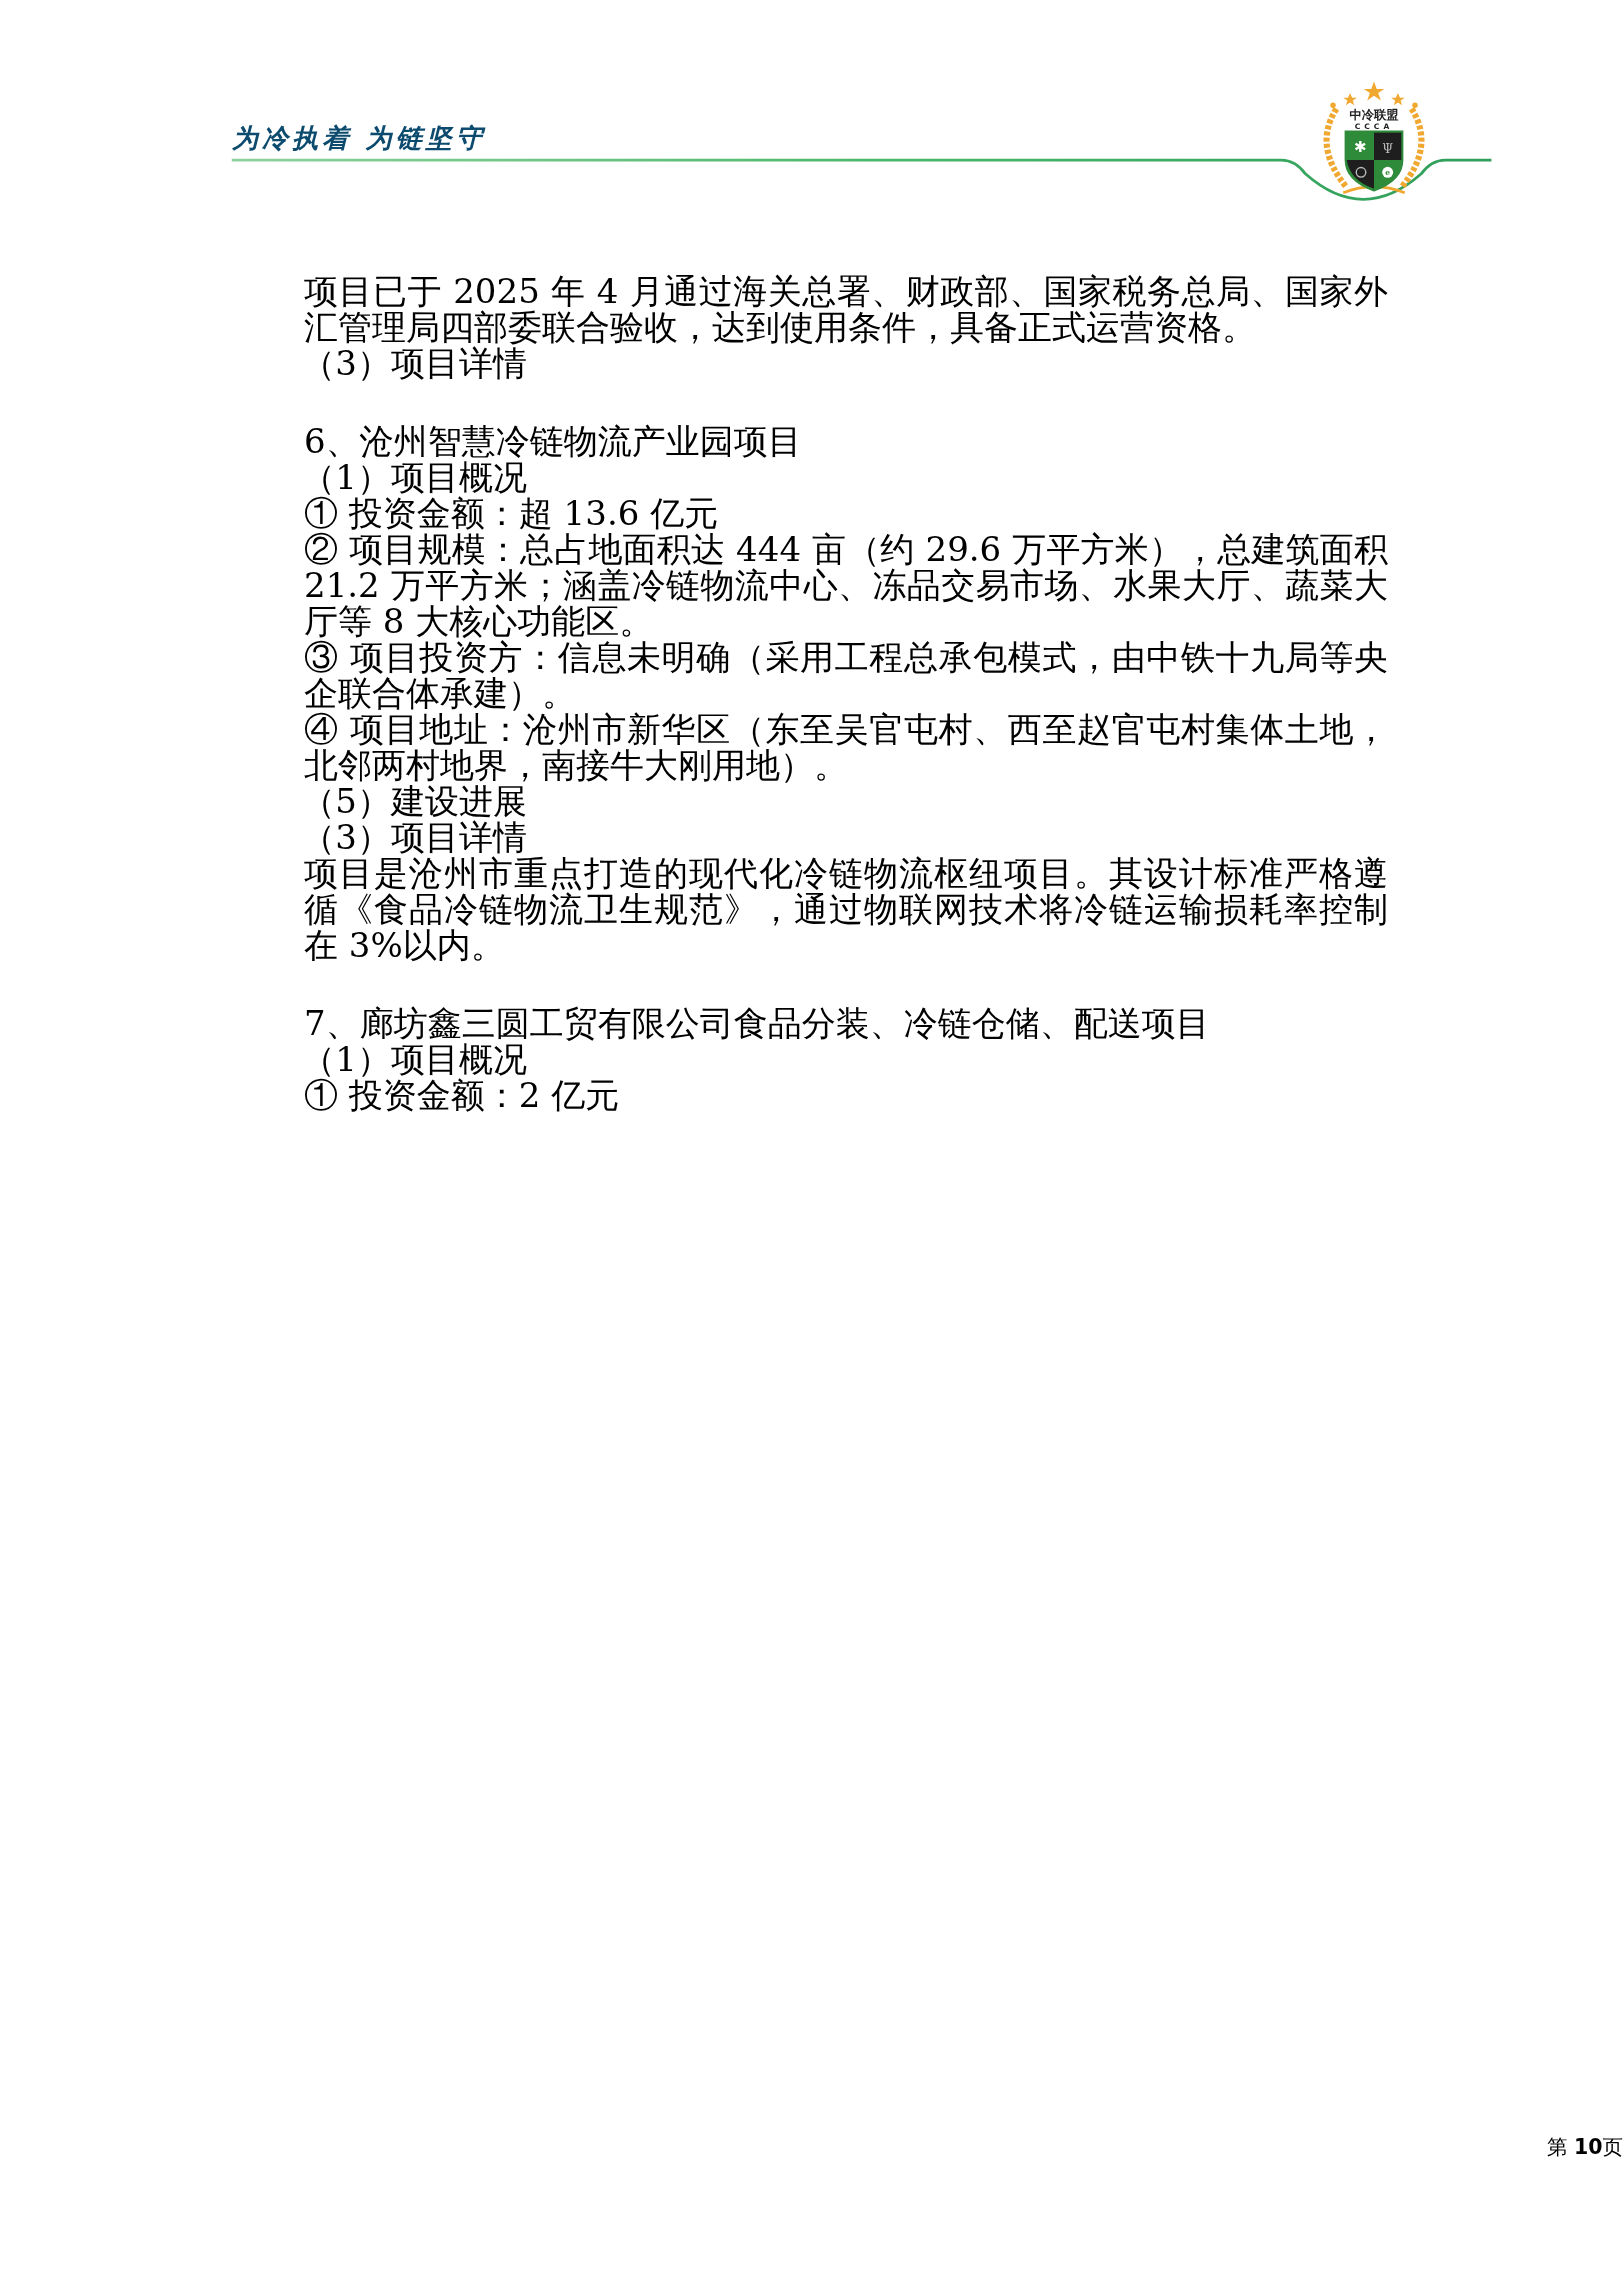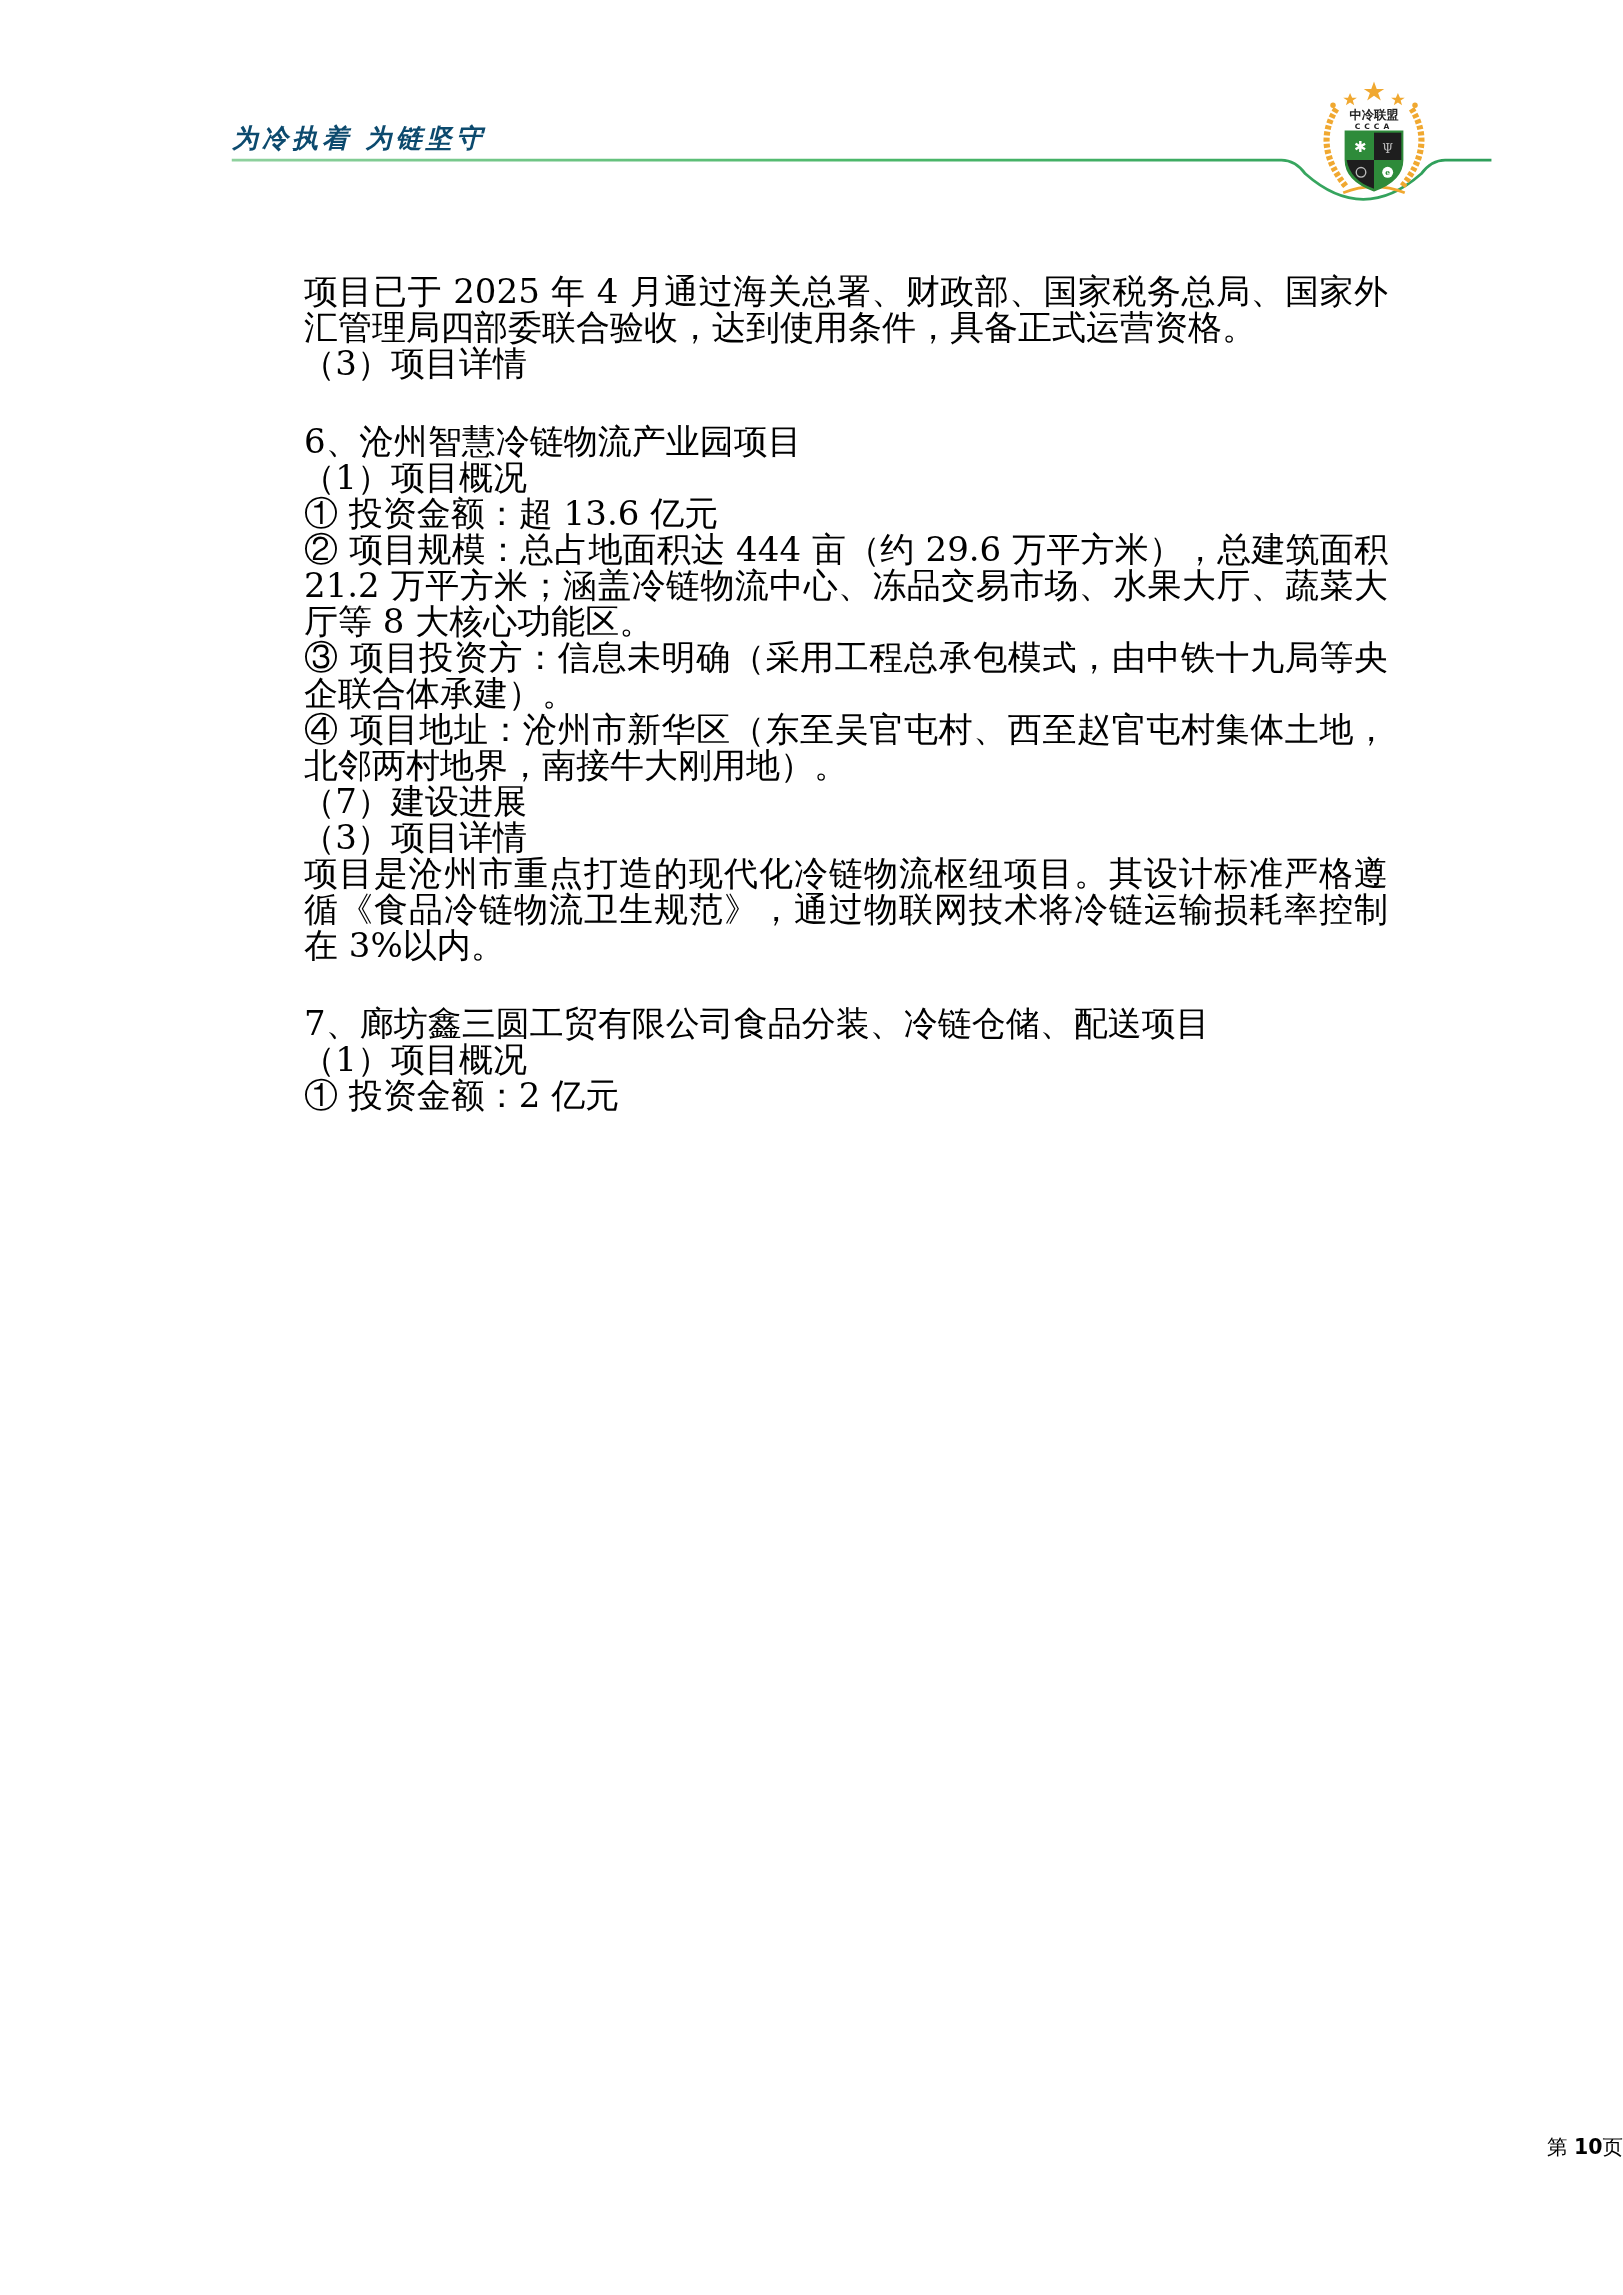--- a/index.html
+++ b/index.html
@@ -78,21 +78,21 @@
 <div class="content">
   <p class="p">项目已于 2025 年 4 月通过海关总署、财政部、国家税务总局、国家外汇管理局四部委联合验收，达到使用条件，具备正式运营资格。</p>
   <p class="p sub">（3）项目详情</p>
 
   <p class="p section-title">6、沧州智慧冷链物流产业园项目</p>
   <p class="p sub">（1）项目概况</p>
   <p class="p">① 投资金额：超 13.6 亿元</p>
   <p class="p">② 项目规模：总占地面积达 444 亩（约 29.6 万平方米），总建筑面积 21.2 万平方米；涵盖冷链物流中心、冻品交易市场、水果大厅、蔬菜大厅等 8 大核心功能区。</p>
   <p class="p">③ 项目投资方：信息未明确（采用工程总承包模式，由中铁十九局等央企联合体承建）。</p>
   <p class="p">④ 项目地址：沧州市新华区（东至吴官屯村、西至赵官屯村集体土地，北邻两村地界，南接牛大刚用地）。</p>
-  <p class="p sub">（7）建设进展</p>
+  <p class="p sub">（5）建设进展</p>
   <p class="p sub">（3）项目详情</p>
   <p class="p">项目是沧州市重点打造的现代化冷链物流枢纽项目。其设计标准严格遵循《食品冷链物流卫生规范》，通过物联网技术将冷链运输损耗率控制在 3%以内。</p>
 
   <p class="p section-title">7、廊坊鑫三圆工贸有限公司食品分装、冷链仓储、配送项目</p>
   <p class="p sub">（1）项目概况</p>
   <p class="p">① 投资金额：2 亿元</p>
 </div>
 
 <div class="footer">
   <span>第 </span><span class="num">10</span><span>页</span>

